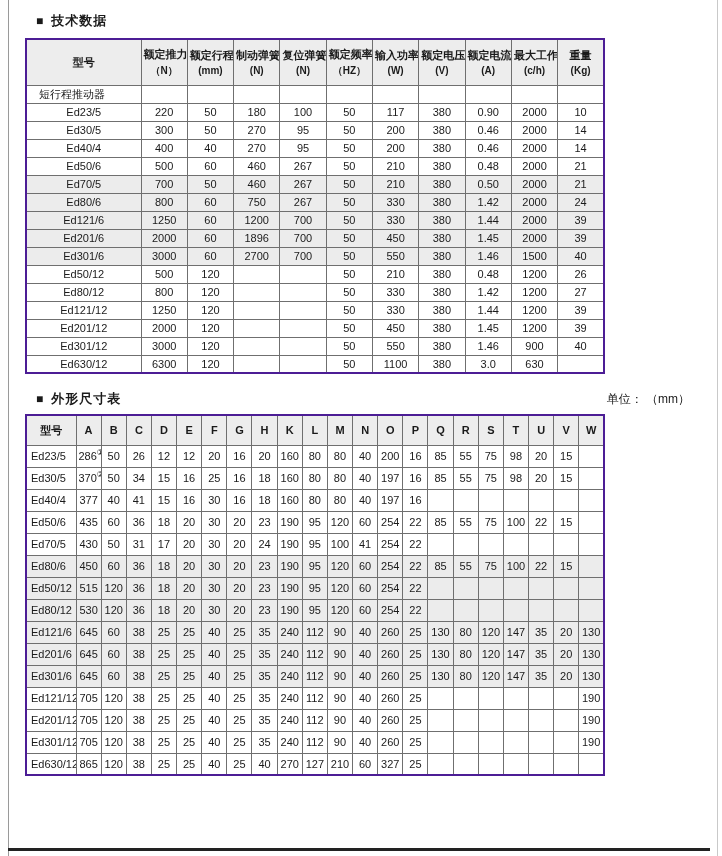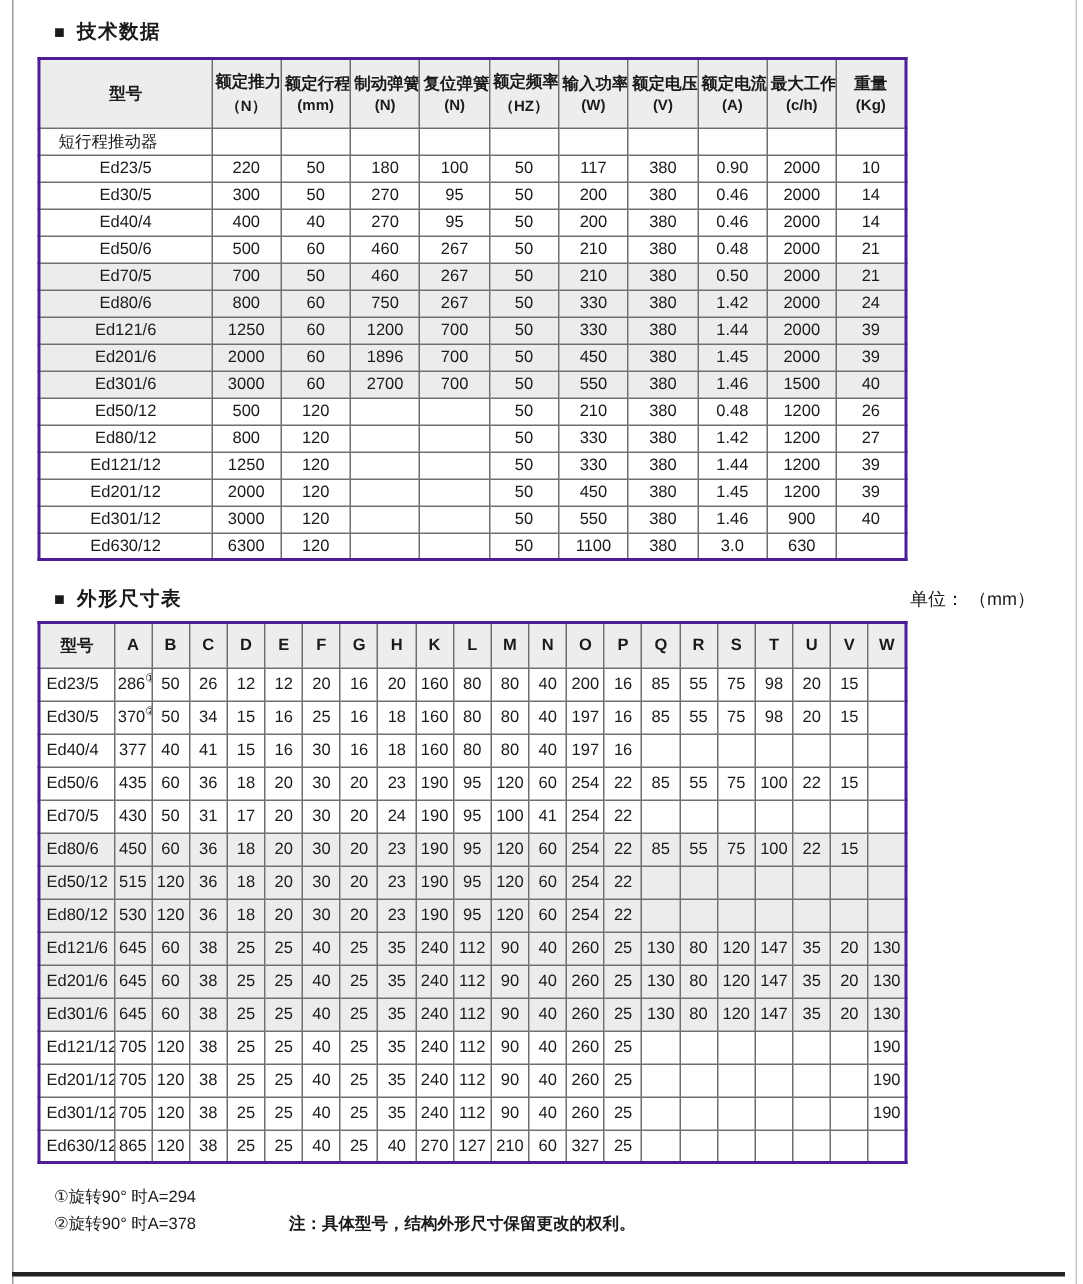--- a/index.html
+++ b/index.html
@@ -787,24 +787,15 @@
             <td></td>
             <td></td>
             <td></td>
             <td></td>
             <td></td>
             <td></td>
           </tr>
         </tbody>
     </table>
 
-    <div class="footnotes">
-      <div class="fn-line">
-        <span>①旋转90°  时A=294</span>
-      </div>
-      <div class="fn-line">
-        <span>②旋转90°  时A=378</span>
-        <span class="note">注：具体型号，结构外形尺寸保留更改的权利。</span>
-      </div>
-    </div>
 
   </div>
 </div>
 
 </body></html>

